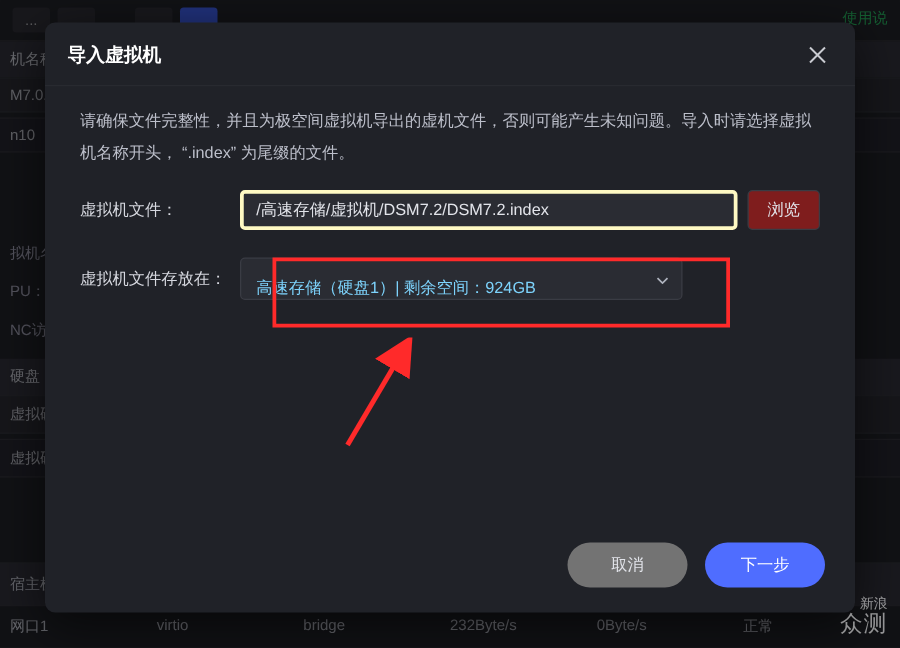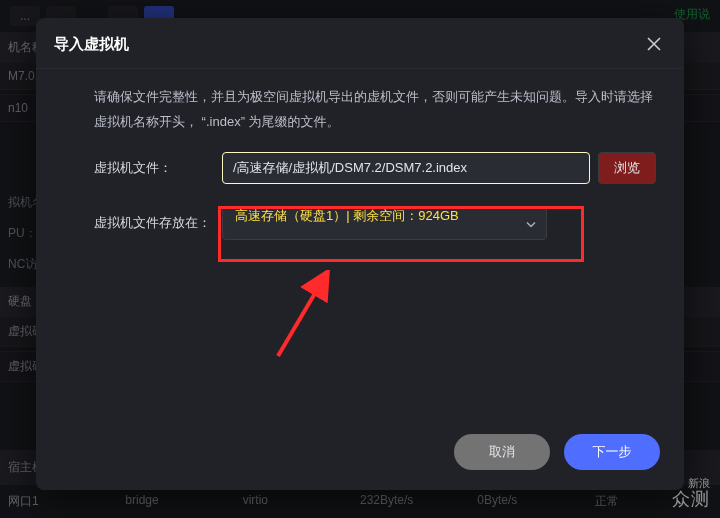--- a/index.html
+++ b/index.html
@@ -23,29 +23,29 @@
   .bg-trow.head { background:#2d2e33; font-weight:500; }
 
   
   .overlay { position:absolute; inset:0; background:rgba(10,10,12,0.55); }
   .modal { position:absolute; left:36px; top:18px; width:648px; height:472px; background:#202228; border-radius:8px; box-shadow:0 10px 40px rgba(0,0,0,0.6); color:#d6d8df; display:flex; flex-direction:column; }
   .modal-head { display:flex; align-items:center; padding:14px 18px 12px 18px; border-bottom:1px solid rgba(255,255,255,0.04);justify-content:space-between; }
   .modal-title { font-size:15px; font-weight:600; color:#fff; }
   .modal-close { margin-left:auto; width:24px; height:24px; display:flex; align-items:center; justify-content:center; cursor:pointer; color:#c9cbd1; }
   .modal-close svg { width:14px; height:14px; }
 
-  .modal-body { padding:16px 28px 0 28px; flex:1; font-size:13px;margin-left:30px; }
+  .modal-body { padding:16px 28px 0 28px; flex:1; font-size:13px; }
   .desc { color:#bcbfca; line-height:1.9; margin-bottom:18px; }
 
   .field-row { display:flex; align-items:center; gap:8px; margin-bottom:22px; }
   .field-label { width:120px; color:#d6d8df; flex:none; }
-  .field-input { flex:1; height:32px; background:#2a2c33; border:1px solid #fef9c3; border-radius:4px; padding:0 10px; color:#e2e4ea; font-size:13px; display:flex; align-items:center; overflow:hidden; white-space:nowrap; }
+  .field-input { flex:1; height:32px; background:#2a2c33; border:3px solid #fef9c3; border-radius:4px; padding:0 10px; color:#e2e4ea; font-size:13px; display:flex; align-items:center; overflow:hidden; white-space:nowrap; }
   .btn-browse { width:58px; height:32px; background:#7f1d1d; border:1px solid #3a3c44; border-radius:4px; color:#e2e4ea; display:flex; align-items:center; justify-content:center; cursor:pointer; font-size:13px; }
   .highlight-box { position:absolute; border:3px solid #ff2a2a; left:182px; top:188px; width:366px; height:56px; pointer-events:none; }
-  .select { width:325px; height:34px; background:#2a2c33; border:1px solid #3a3c44; border-radius:4px; padding:0 32px 0 12px; color:#fde047; font-size:13px; display:flex; align-items:flex-start; cursor:pointer; position:relative; }
+  .select { width:354px; height:34px; background:#2a2c33; border:1px solid #3a3c44; border-radius:4px; padding:0 32px 0 12px; color:#7dd3fc; font-size:13px; display:flex; align-items:flex-end; cursor:pointer; position:relative; }
   .select .caret { position:absolute; right:10px; top:50%; transform:translateY(-50%); color:#aeb2bd; }
 
   .arrow { position:absolute; left:230px; top:252px; width:80px; height:90px; pointer-events:none; }
 
   .modal-footer { padding:16px 24px 20px 0; display:flex; justify-content:flex-end; gap:14px; }
   .btn { min-width:96px; height:36px; border-radius:18px; display:flex; align-items:center; justify-content:center; font-size:13px; cursor:pointer; border:none; }
   .btn-cancel { background:#737373; color:#e2e4ea; }
   .btn-next { background:#4f6dff; color:#fff; }
 
   .watermark { position:absolute; right:10px; bottom:8px; color:rgba(255,255,255,0.55); font-size:11px; text-align:right; line-height:1.15; pointer-events:none; }
@@ -88,22 +88,22 @@
     <div class="bg-trow head">
         <div>宿主机</div>
         <div></div>
         <div></div>
         <div></div>
         <div></div>
         <div></div>
       </div>
     <div class="bg-trow">
       <div>网口1</div>
+      <div>virtio</div>
       <div>bridge</div>
-      <div>virtio</div>
       <div>232Byte/s</div>
       <div>0Byte/s</div>
       <div>正常</div>
     </div>
   </div>
 </div>
 
 <div class="overlay"></div>
 
 <div class="modal">

